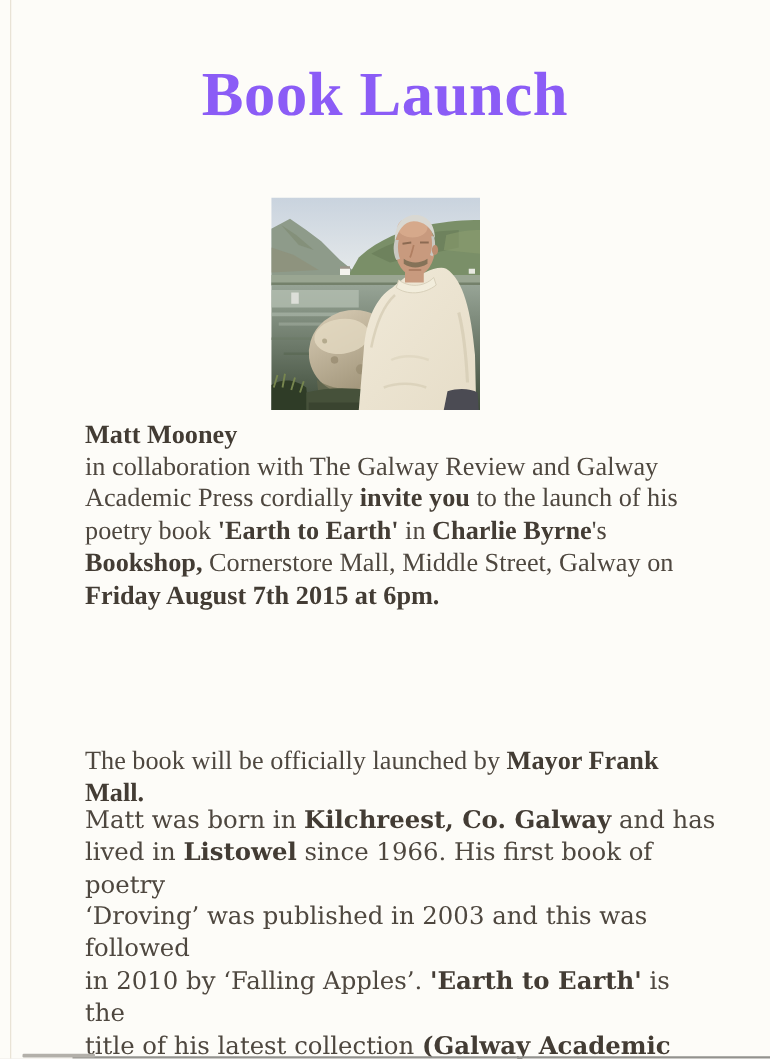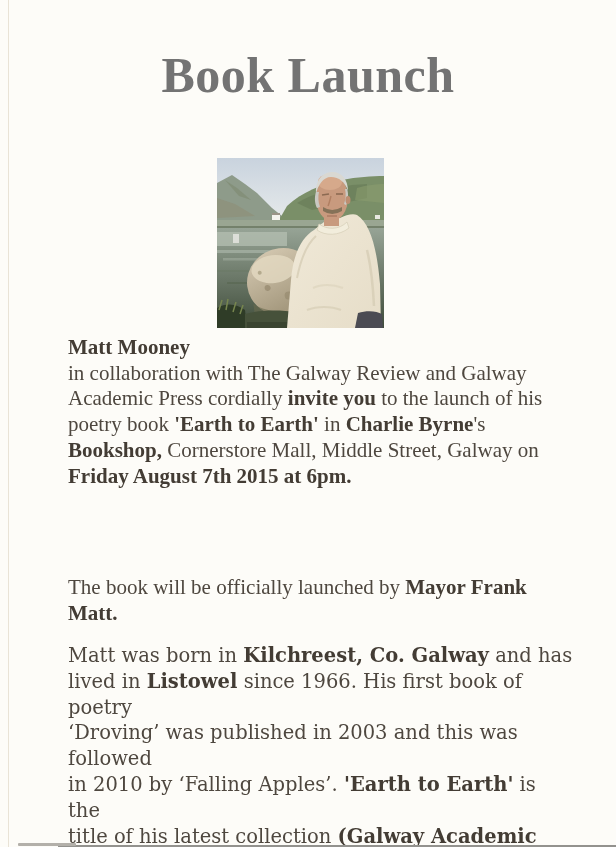--- a/index.html
+++ b/index.html
@@ -15,42 +15,42 @@
   .doc-title {
     position: absolute;
     top: 48px;
     left: 0;
     width: 100%;
     text-align: center;
     font-size: 50px;
     font-weight: 700;
     line-height: 1.1;
     letter-spacing: 0.5px;
-    color: #737373;
+    color: #8b5cf6;
   }
   .photo-frame {
     position: absolute;
     left: 217px;
     top: 158px;
     width: 167px;
     height: 170px;
   }
   .photo-frame svg { display: block; width: 100%; height: 100%; }
   .para {
     position: absolute;
     left: 68px;
     width: 505px;
     font-size: 21px;
     line-height: 25.7px;
     color: #4e473f;
   }
   .para .bold { font-weight: 700; color: #433c34; }
   #para-invitation { top: 335px; }
   #para-mc        { top: 505px; }
-  #para-launch    { top: 575px; }
+  #para-launch    { top: 596px; }
   #para-bio {
     top: 643px;
     font-family: "DejaVu Serif", serif;
     font-size: 19.5px;
     line-height: 25.8px;
   }
   
   .scan-left-line {
     position: absolute;
     left: 8px; top: 0;
@@ -173,20 +173,20 @@
         <path d="M119,36 L126,36" stroke="#8c6a52" stroke-width="1.6" fill="none"></path>
         <path d="M114,38 C113,42 112,46 111,48" stroke="#b07f62" stroke-width="1.4" fill="none"></path>
         <path d="M106,49 Q115,55 125,49 L125,53 Q115,59 106,53 Z" fill="#857258"></path>
         <path d="M110,58 L120,58" stroke="#a4765c" stroke-width="1.2" fill="none"></path>
         <ellipse cx="131" cy="42" rx="2.5" ry="4" fill="#bd8e71"></ellipse>
       </g>
     </svg>
   </div>
 
   <div class="para" id="para-invitation"><span class="bold">Matt Mooney</span><br><span>in collaboration with The Galway Review and Galway</span><br><span>Academic Press cordially </span><span class="bold">invite you</span><span> to the launch of his</span><br><span>poetry book </span><span class="bold">'Earth to Earth'</span><span> in </span><span class="bold">Charlie Byrne</span><span>'s</span><br><span class="bold">Bookshop,</span><span> Cornerstore Mall, Middle Street, Galway on</span><br><span class="bold">Friday August 7th 2015 at 6pm.</span></div>
-  <div class="para" id="para-launch"><span>The book will be officially launched by </span><span class="bold">Mayor Frank</span><br><span class="bold">Matt.</span></div>
+  <div class="para" id="para-launch"><span>The book will be officially launched by </span><span class="bold">Mayor Frank</span><br><span class="bold">Mall.</span></div>
   <div class="para" id="para-bio"><span>Matt was born in </span><span class="bold">Kilchreest, Co. Galway</span><span> and has</span><br><span>lived in </span><span class="bold">Listowel</span><span> since 1966. His first book of poetry</span><br><span>‘Droving’ was published in 2003 and this was followed</span><br><span>in 2010 by ‘Falling Apples’. </span><span class="bold">'Earth to Earth'</span><span> is the</span><br><span>title of his latest collection </span><span class="bold">(Galway Academic</span><br></div>
 
   <div class="scan-left-line"></div>
   <div class="scan-bottom-line"></div>
   <div class="scan-corner-mark"></div>
 
 </div>
 
 </body></html>

